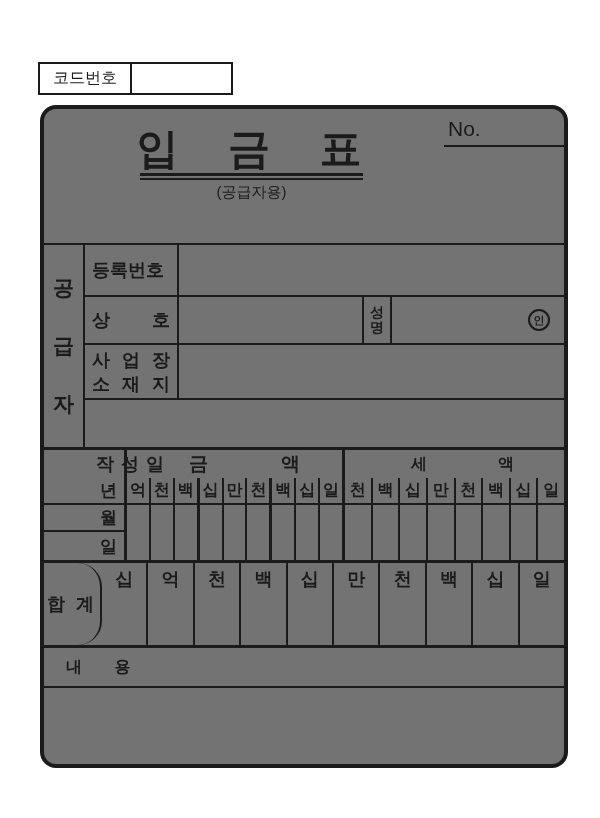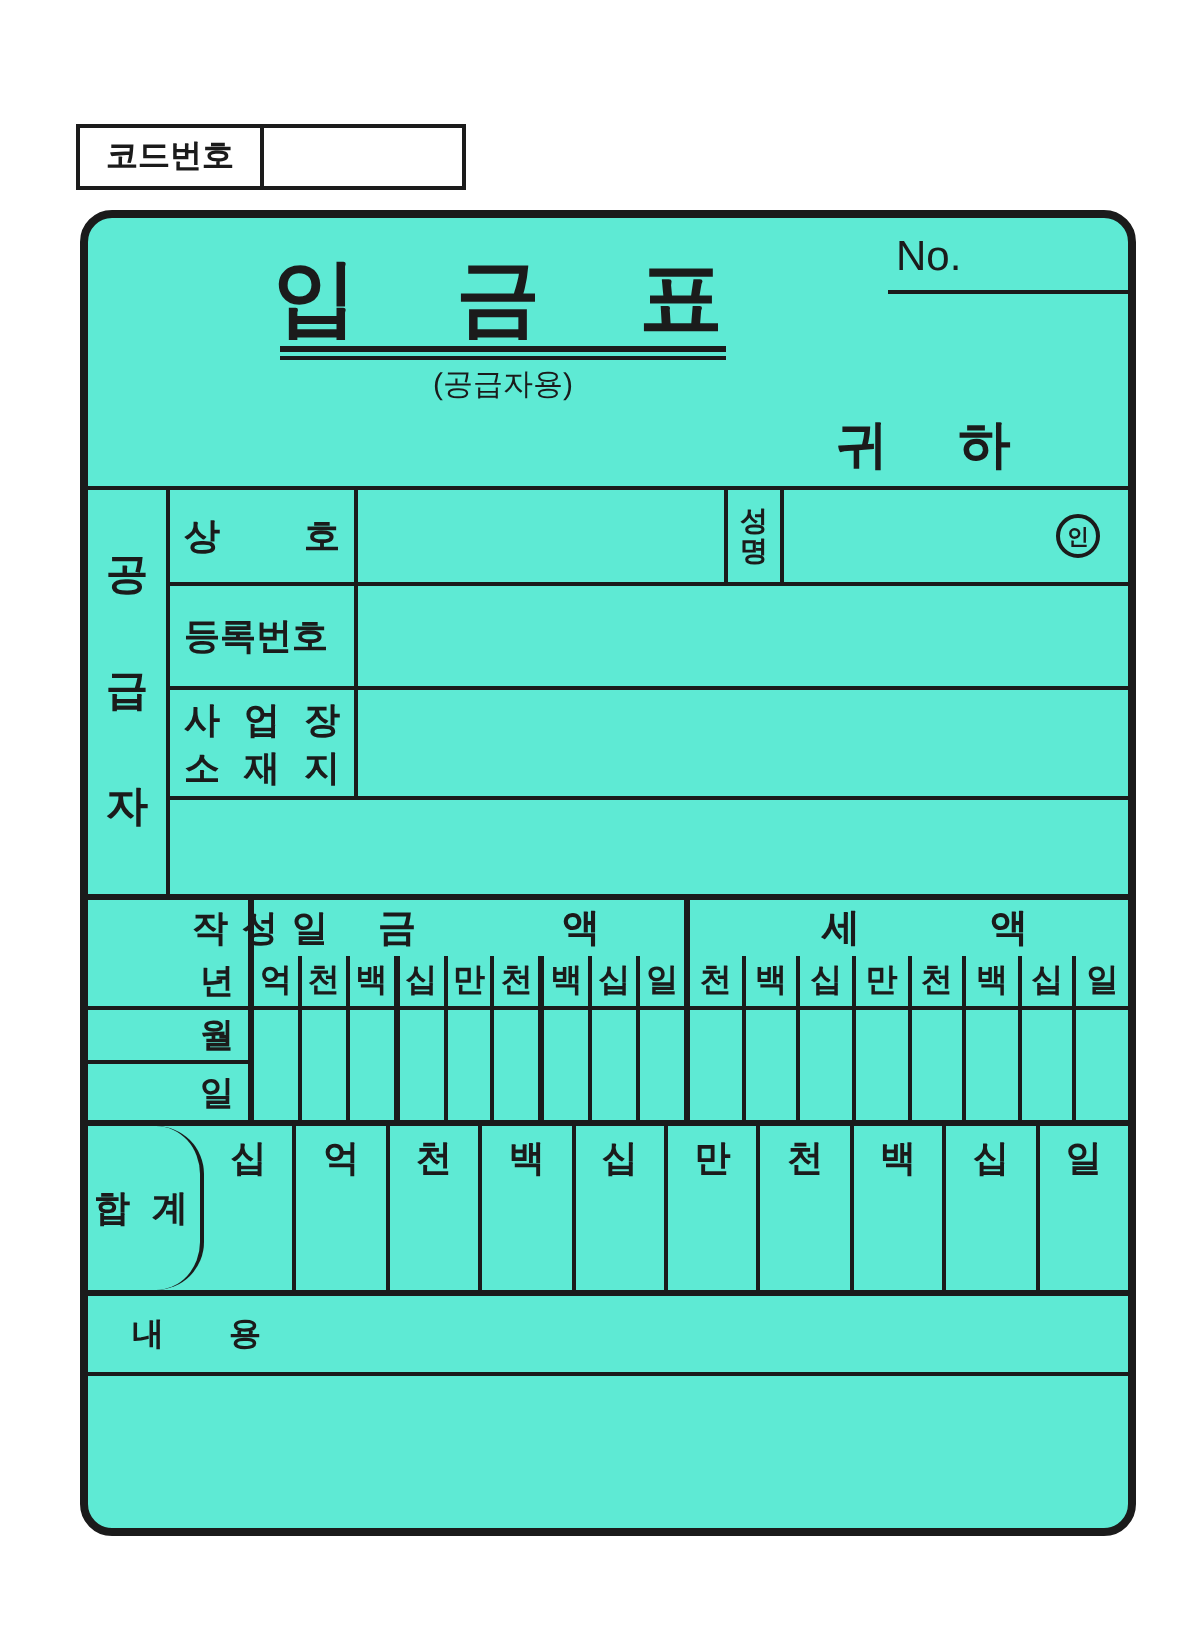--- a/index.html
+++ b/index.html
@@ -3,26 +3,26 @@
 <meta charset="utf-8">
 <style>
   * { margin:0; padding:0; box-sizing:border-box; }
   html,body { width:600px; height:818px; background:#ffffff; overflow:hidden; }
   body { position:relative; font-family:"Liberation Sans","DejaVu Sans",sans-serif; color:#1b1b1b; }
 
   
   .code-box { position:absolute; left:38px; top:62px; width:195px; height:33px;
               border:2px solid #1b1b1b; display:flex; background:#fff; }
   .code-box .lbl { width:92px; border-right:2px solid #1b1b1b; display:flex;
-                   align-items:center; justify-content:center; font-size:16px; font-weight:bold; }
+                   align-items:center; justify-content:center; font-size:16px; font-weight:normal; }
   .code-box .val { flex:1; }
 
   
   .form { position:absolute; left:40px; top:105px; width:528px; height:663px;
-          border:4px solid #1b1b1b; border-radius:16px; background:#5eead4;
+          border:4px solid #1b1b1b; border-radius:16px; background:#737373;
           display:flex; flex-direction:column; overflow:hidden; }
 
   
   .hdr { position:relative; height:134px; flex:none; }
   .title { position:absolute; left:0; right:110px; top:12px; text-align:center;
            font-size:42px; font-weight:bold; letter-spacing:0.45em; text-indent:0.45em;
            white-space:nowrap; }
   .title-underline { position:absolute; left:96px; top:64px; width:223px; height:7px;
            border-top:3px solid #1b1b1b; border-bottom:2px solid #1b1b1b; }
   .subtitle { position:absolute; left:96px; top:74px; width:223px; text-align:center;
@@ -54,21 +54,21 @@
           display:flex; align-items:center; justify-content:center; font-size:11px; font-weight:bold; }
 
   
   .amt-hdr { height:31px; border-top:3px solid #1b1b1b; display:flex; font-weight:bold; }
   .date-lbl { width:83px; border-right:3px solid #1b1b1b; font-size:18px; padding:0 6px;
               display:flex; flex-direction:column; justify-content:center; }
   .date-lbl .spread { width:100%;margin-left:46px; }
   .geum-hdr { width:218px; border-right:3px solid #1b1b1b; font-size:19px; padding:0 42px 0 62px;
               display:flex; flex-direction:column; justify-content:center; }
   .geum-hdr .spread, .se-hdr .spread { width:100%; }
-  .se-hdr { flex:1; font-size:19px; padding:0 50px 0 66px;
+  .se-hdr { flex:1; font-size:16px; padding:0 50px 0 66px;
             display:flex; flex-direction:column; justify-content:center; }
 
   
   .grid { height:82px; display:flex; }
   .ymd-col { width:83px; border-right:3px solid #1b1b1b; display:flex; flex-direction:column; }
   .ymd { flex:none; height:27px; display:flex; align-items:center; justify-content:flex-end;
          padding-right:7px; font-size:17px; font-weight:bold; }
   .ymd:last-child { flex:1; }
   .digit-group { display:flex; flex-direction:column; }
   .g-geum { width:218px; border-right:3px solid #1b1b1b; }
@@ -106,48 +106,47 @@
 </div>
 
 <div class="form">
 
   <div class="hdr">
     <div class="title">입 금 표</div>
     <div class="title-underline"></div>
     <div class="subtitle">(공급자용)</div>
     <div class="no-label">No.</div>
     <div class="no-line"></div>
-    <div class="recipient">귀 하</div>
   </div>
 
   <div class="sup">
     <div class="sup-side vtxt">
       <span>공</span>
       <span>급</span>
       <span>자</span>
     </div>
     <div class="sup-main">
+      <div class="sup-row bb" style="height:52px">
+        <div class="sup-lbl">
+          <span class="spread">등록번호</span>
+        </div>
+        <div class="fill"></div>
+      </div>
       <div class="sup-row bb" style="height:48px">
         <div class="sup-lbl">
           <span class="spread">상 호</span>
         </div>
         <div class="br" style="width:185px"></div>
         <div class="name-cell vtxt br">
           <span>성</span>
           <span>명</span>
         </div>
         <div class="seal-area">
           <span class="seal">인</span>
         </div>
-      </div>
-      <div class="sup-row bb" style="height:52px">
-        <div class="sup-lbl">
-          <span class="spread">등록번호</span>
-        </div>
-        <div class="fill"></div>
       </div>
       <div class="sup-row bb" style="height:55px">
         <div class="sup-lbl">
           <span class="spread">사 업 장</span>
           <span class="spread">소 재 지</span>
         </div>
         <div class="fill"></div>
       </div>
     </div>
   </div>

